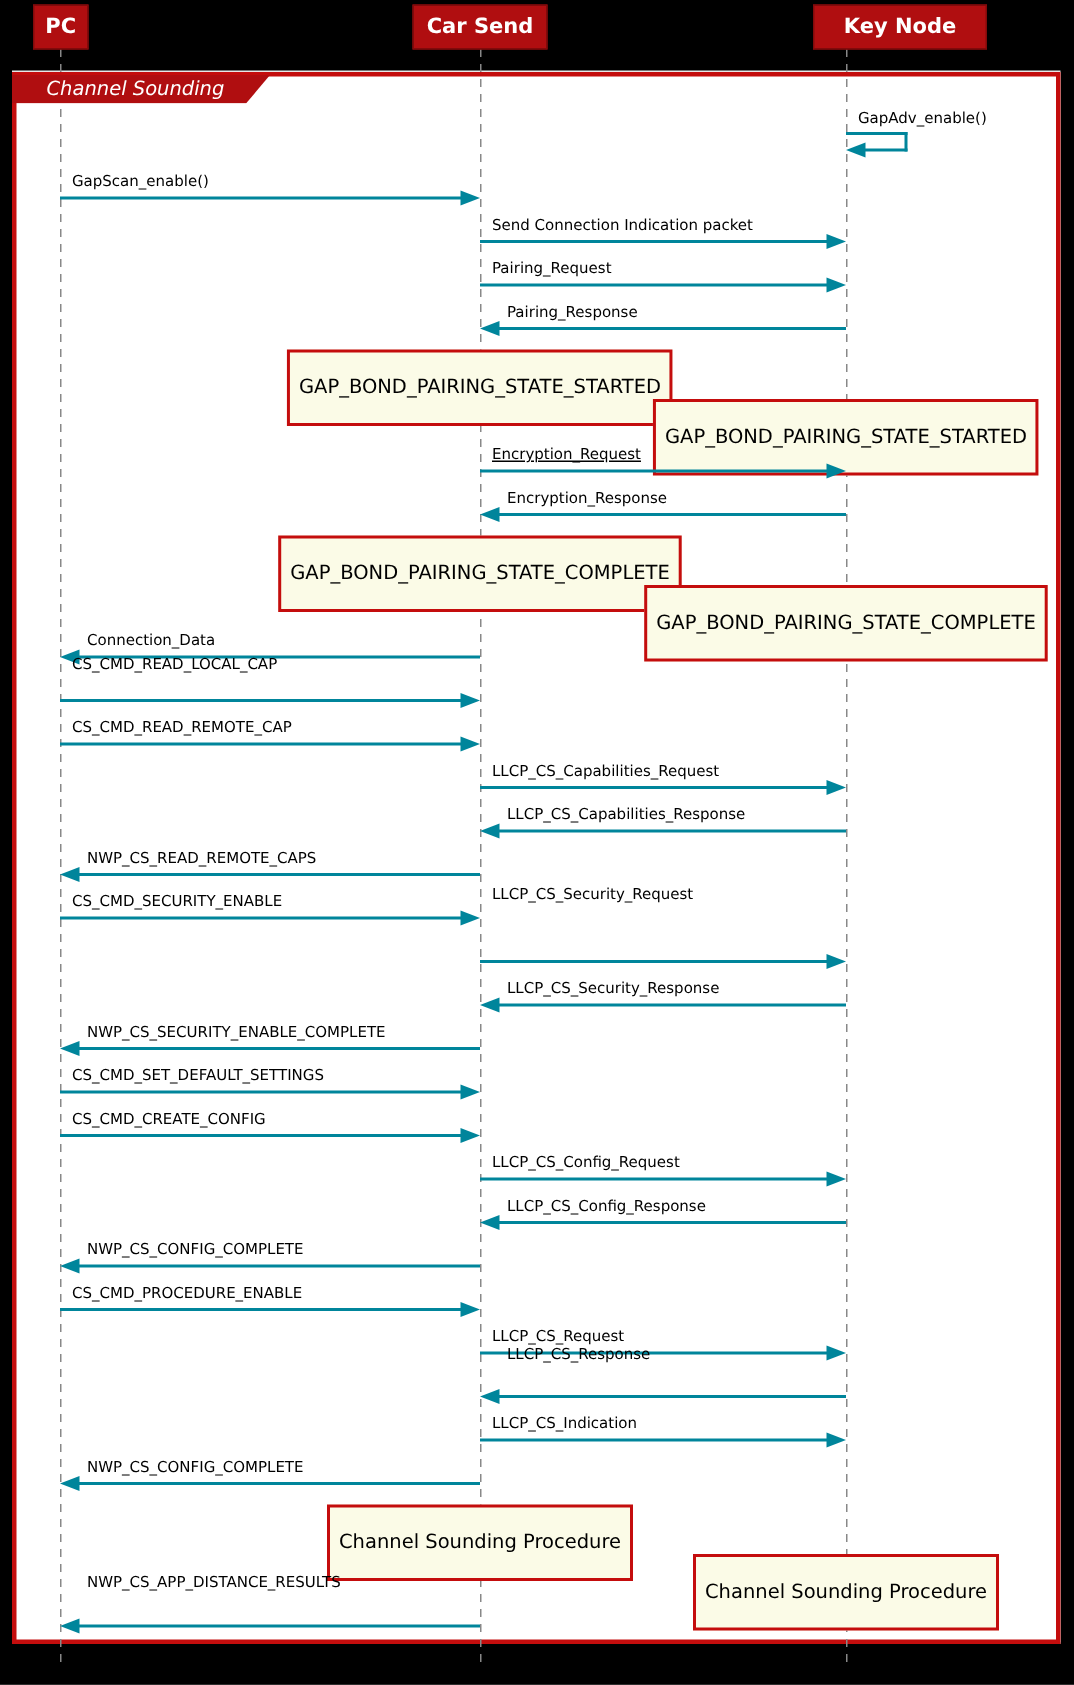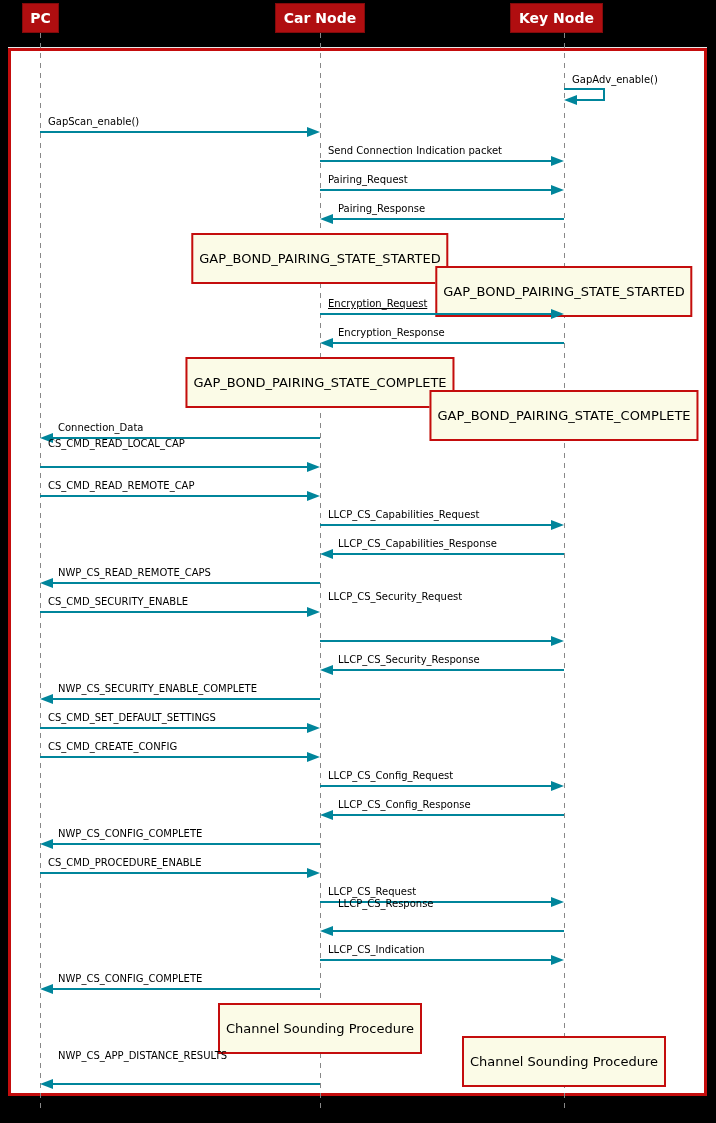--- a/index.html
+++ b/index.html
@@ -90,23 +90,24 @@
 
 <div id="canvas">
 
   <div class="frame"></div>
 
   <div class="lifeline" style="left:40px"></div>
   <div class="lifeline" style="left:320px"></div>
   <div class="lifeline" style="left:564px"></div>
 
   <div class="participant" style="left:22px;width:37px">PC</div>
-  <div class="participant" style="left:275px;width:90px">Car Node</div>
-  <div class="participant" style="left:510px;width:93px">Key Node</div>
-
+  <div class="participant" style="left:275px;width:90px">Car Send</div>
+  <div class="participant" style="left:542px;width:116px">Key Node</div>
+
+  <div class="frame-label">Channel Sounding</div>
 
   <div id="events">
       <div class="msg-label" style="left: 572px; top: 72px;">GapAdv_enable()</div>
       <div class="msg-line" style="left: 564px; top: 88px; width: 41px;"></div>
       <div class="msg-vline" style="left: 603px; top: 88px; height: 13px;"></div>
       <div class="msg-line" style="left: 576px; top: 99px; width: 29px;"></div>
       <div class="arrow-left" style="left: 564px; top: 95px;"></div>
       <div class="msg-label" style="top: 114px; left: 48px;">GapScan_enable()</div>
       <div class="msg-line" style="left: 40px; top: 131px; width: 269px;"></div>
       <div class="arrow-right" style="left: 307px; top: 127px;"></div>

